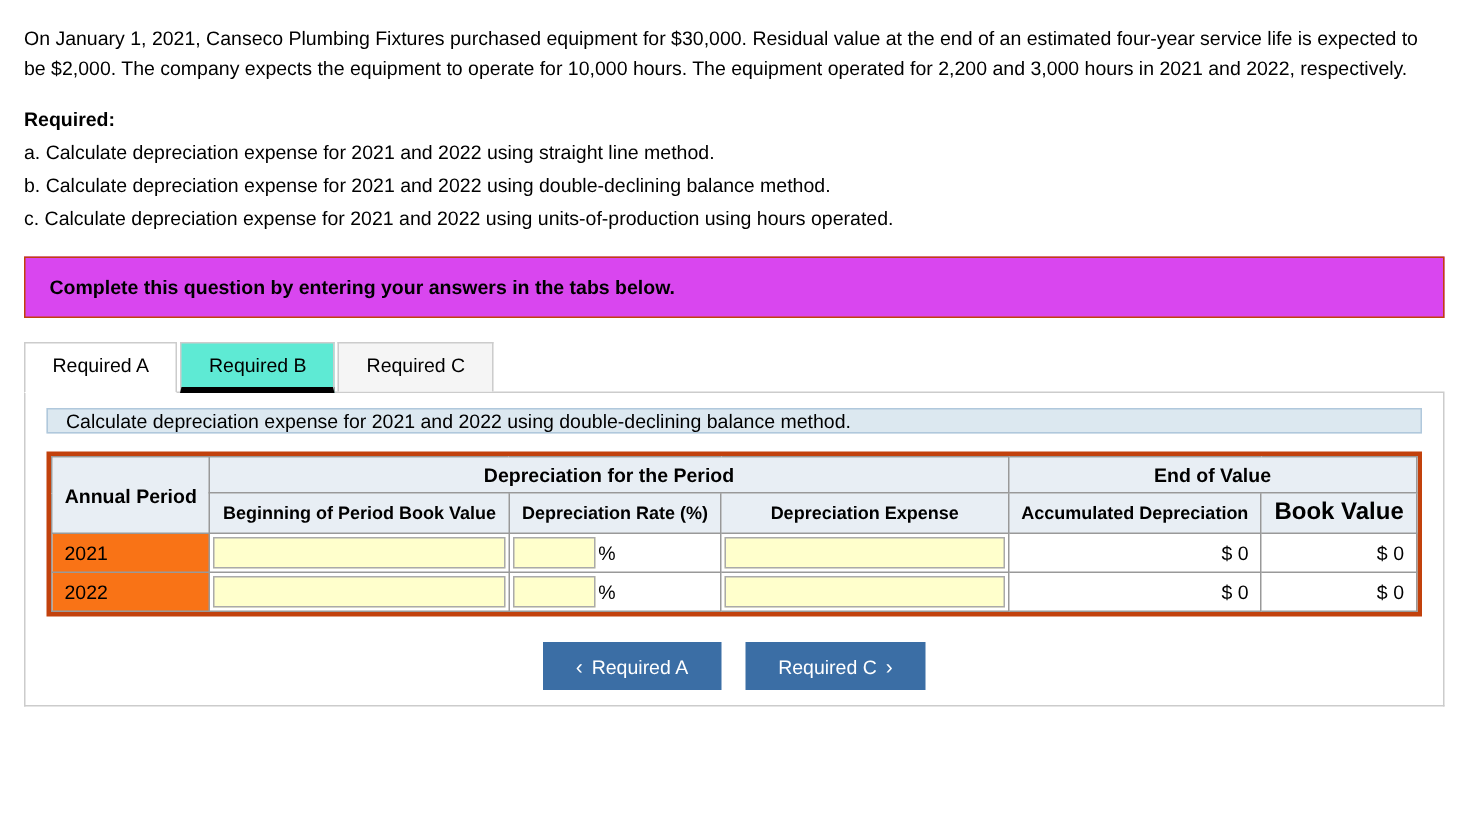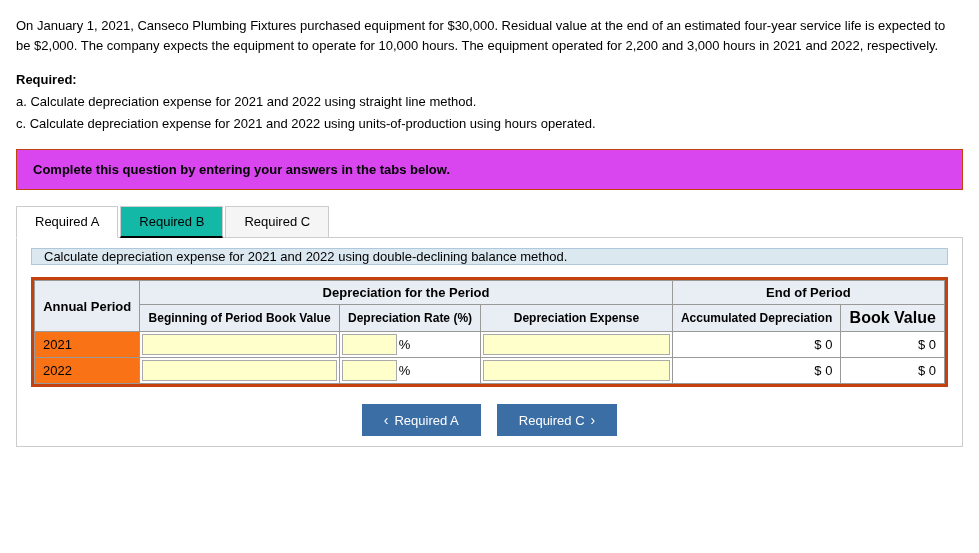--- a/index.html
+++ b/index.html
@@ -133,47 +133,48 @@
 </head>
 <body>
 
 <div class="intro-text">
   <span>On January 1, 2021, Canseco Plumbing Fixtures purchased equipment for $30,000. Residual value at the end of an estimated four-year service life is expected to be $2,000. The company expects the equipment to operate for 10,000 hours. The equipment operated for 2,200 and 3,000 hours in 2021 and 2022, respectively.</span>
 </div>
 
 <div class="required-section">
   <p>Required:</p>
   <div>a. Calculate depreciation expense for 2021 and 2022 using straight line method.</div>
+  <div>b. Calculate depreciation expense for 2021 and 2022 using double-declining balance method.</div>
   <div>c. Calculate depreciation expense for 2021 and 2022 using units-of-production using hours operated.</div>
 </div>
 
 <div class="blue-box">
   <span>Complete this question by entering your answers in the tabs below.</span>
 </div>
 
 <div class="tabs-bar">
   <div class="tab active">Required A</div>
-  <div class="tab active" style="background:#14b8a6;border-bottom:2px solid #000000;margin-bottom:-1px;z-index:2;">Required B</div>
+  <div class="tab active" style="background:#5eead4;border-bottom:4px solid #000000;margin-bottom:-1px;z-index:2;">Required B</div>
   <div class="tab">Required C</div>
 </div>
 
 <div class="tab-content">
   
   <div class="instruction-bar">
     <span>Calculate depreciation expense for 2021 and 2022 using double-declining balance method.</span>
   </div>
 
   
   <div class="table-wrapper">
     <table>
       <thead>
         <tr>
           <th rowspan="2" style="vertical-align:middle;">Annual Period</th>
           <th colspan="3">Depreciation for the Period</th>
-          <th colspan="2">End of Period</th>
+          <th colspan="2">End of Value</th>
         </tr>
         <tr>
           <th style="font-size:12px;">Beginning of Period Book Value</th>
           <th style="font-size:12px;">Depreciation Rate (%)</th>
           <th style="font-size:12px;">Depreciation Expense</th>
           <th style="font-size:12px;">Accumulated Depreciation</th>
           <th style="font-size:16px;">Book Value</th>
         </tr>
       </thead>
       <tbody>

